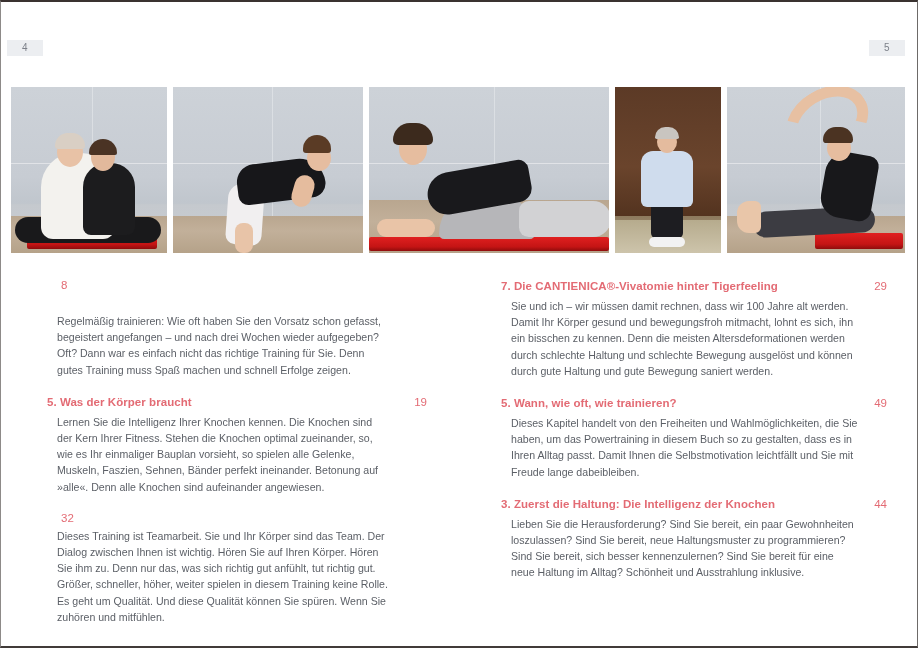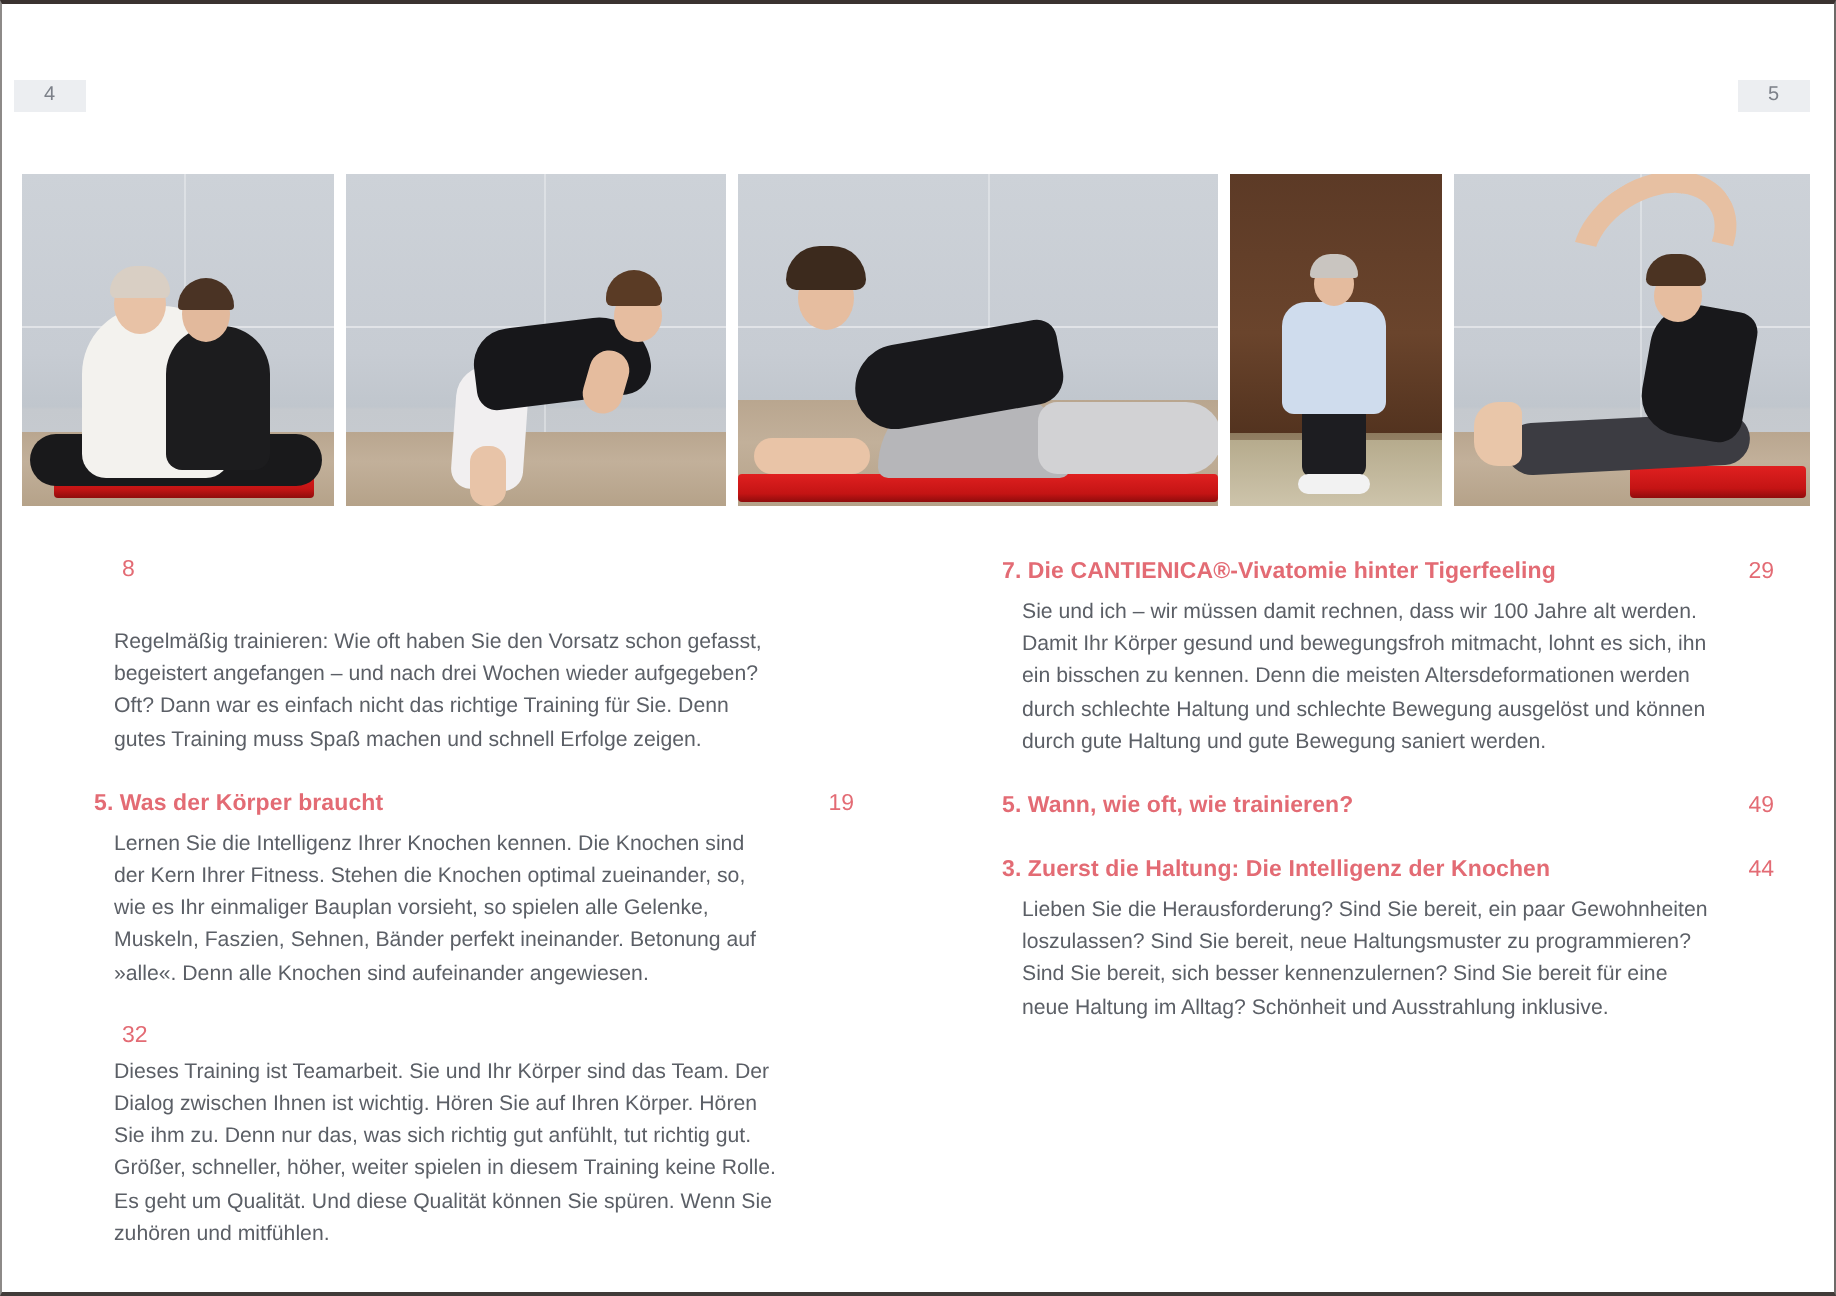--- a/index.html
+++ b/index.html
@@ -504,20 +504,21 @@
           <span class="entry-page">29</span>
         </div>
         <div class="entry-desc">Sie und ich – wir müssen damit rechnen, dass wir 100 Jahre alt werden. Damit Ihr Körper gesund und bewegungsfroh mitmacht, lohnt es sich, ihn ein bisschen zu kennen. Denn die meisten Altersdeformationen werden durch schlechte Haltung und schlechte Bewegung ausgelöst und können durch gute Haltung und gute Bewegung saniert werden.</div>
       </div>
 
       <div class="entry">
         <div class="entry-head">
           <span class="entry-title">5. Wann, wie oft, wie trainieren?</span>
           <span class="entry-page">49</span>
         </div>
+        <div class="entry-desc">Dieses Kapitel handelt von den Freiheiten und Wahlmöglichkeiten, die Sie haben, um das Powertraining in diesem Buch so zu gestalten, dass es in Ihren Alltag passt. Damit Ihnen die Selbstmotivation leichtfällt und Sie mit Freude lange dabeibleiben.</div>
       </div>
 
       <div class="entry">
         <div class="entry-head">
           <span class="entry-title">3. Zuerst die Haltung: Die Intelligenz der Knochen</span>
           <span class="entry-page">44</span>
         </div>
         <div class="entry-desc">Lieben Sie die Herausforderung? Sind Sie bereit, ein paar Gewohnheiten loszulassen? Sind Sie bereit, neue Haltungsmuster zu programmieren? Sind Sie bereit, sich besser kennenzulernen? Sind Sie bereit für eine neue Haltung im Alltag? Schönheit und Ausstrahlung inklusive.</div>
       </div>
 

